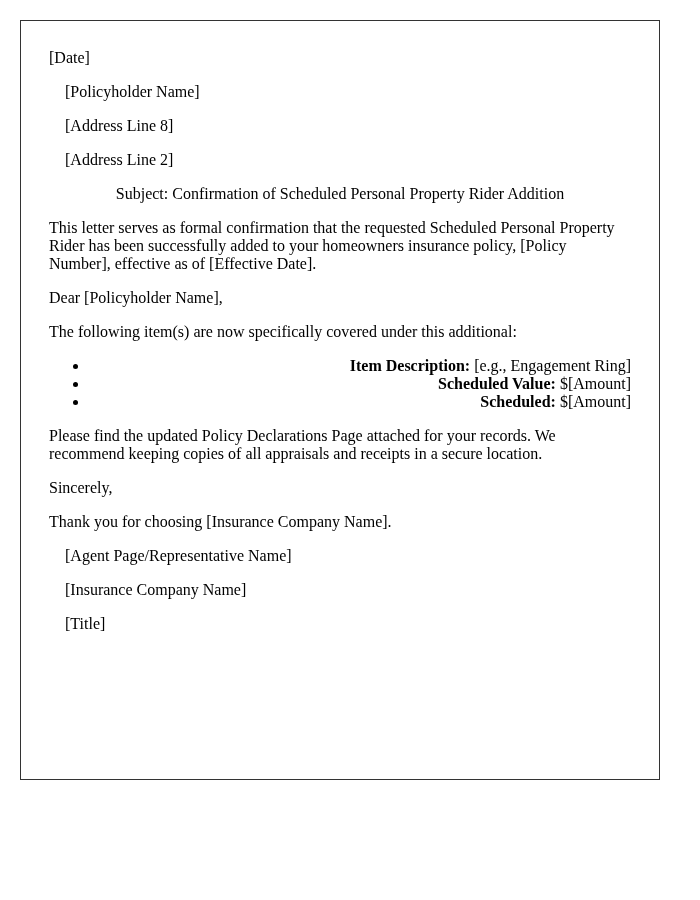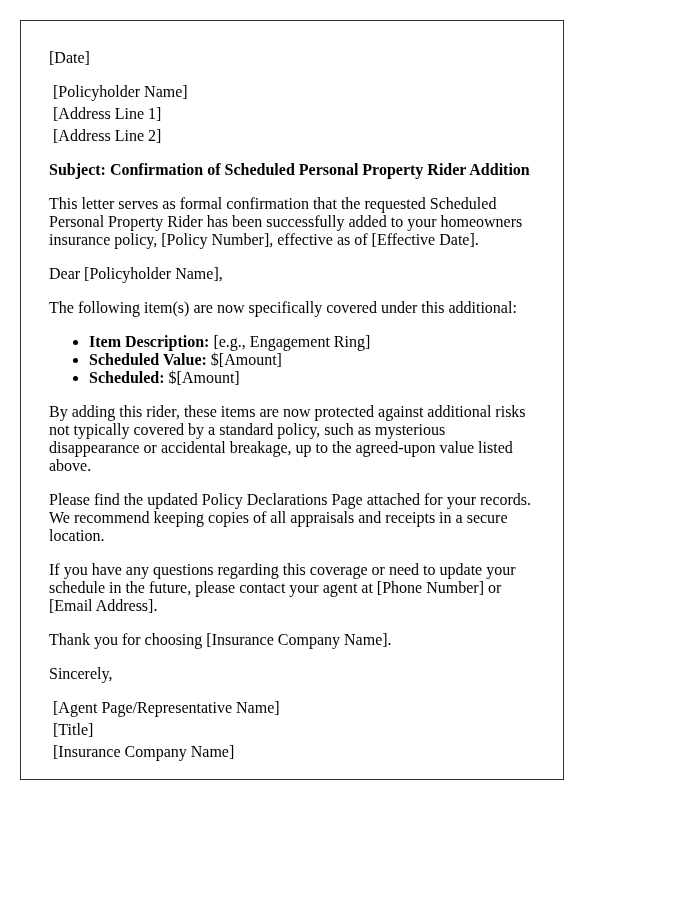--- a/index.html
+++ b/index.html
@@ -13,85 +13,85 @@
       position: relative;
       font-family: "Liberation Serif", "DejaVu Serif", serif;
       font-size: 16px;
       line-height: 18px;
       color: #000000;
     }
     .page {
       position: absolute;
       left: 20px;
       top: 20px;
-      width: 544px;
+      width: 640px;
       height: 760px;
       border: 1px solid #333333;
       box-sizing: border-box;
       padding: 28px 28px 11px 28px;
     }
     p {
       margin: 0 0 16px 0;
     }
     .block {
       margin: 0 0 16px 0;
     }
     .block div {
-      margin: 4px;
+      margin: 16px;
     }
     .subject {
-      font-weight: bold;
+      font-weight: normal;
+      text-align: center;
     }
     ul {
       margin: 0 0 16px 0;
       padding-left: 40px;
     }
     li {
       margin: 0;
+      text-align: right;
     }
     .li-label {
       font-weight: bold;
     }
   </style>
 </head>
 <body>
 
 <div class="page">
 
   <p>[Date]</p>
 
   <div class="block">
     <div>[Policyholder Name]</div>
-    <div>[Address Line 1]</div>
+    <div>[Address Line 8]</div>
     <div>[Address Line 2]</div>
   </div>
 
   <p class="subject">Subject: Confirmation of Scheduled Personal Property Rider Addition</p>
 
   <p>This letter serves as formal confirmation that the requested Scheduled Personal Property Rider has been successfully added to your homeowners insurance policy, [Policy Number], effective as of [Effective Date].</p>
 
   <p>Dear [Policyholder Name],</p>
 
   <p>The following item(s) are now specifically covered under this additional:</p>
 
   <ul>
     <li><span class="li-label">Item Description:</span><span> [e.g., Engagement Ring]</span></li>
     <li><span class="li-label">Scheduled Value:</span><span> $[Amount]</span></li>
     <li><span class="li-label">Scheduled:</span><span> $[Amount]</span></li>
   </ul>
 
-  <p>By adding this rider, these items are now protected against additional risks not typically covered by a standard policy, such as mysterious disappearance or accidental breakage, up to the agreed-upon value listed above.</p>
 
   <p>Please find the updated Policy Declarations Page attached for your records. We recommend keeping copies of all appraisals and receipts in a secure location.</p>
 
-  <p>If you have any questions regarding this coverage or need to update your schedule in the future, please contact your agent at [Phone Number] or [Email Address].</p>
+
+  <p>Sincerely,</p>
 
   <p>Thank you for choosing [Insurance Company Name].</p>
 
-  <p>Sincerely,</p>
-
   <div class="block">
     <div>[Agent Page/Representative Name]</div>
+    <div>[Insurance Company Name]</div>
     <div>[Title]</div>
-    <div>[Insurance Company Name]</div>
   </div>
 
 </div>
 
 </body></html>

